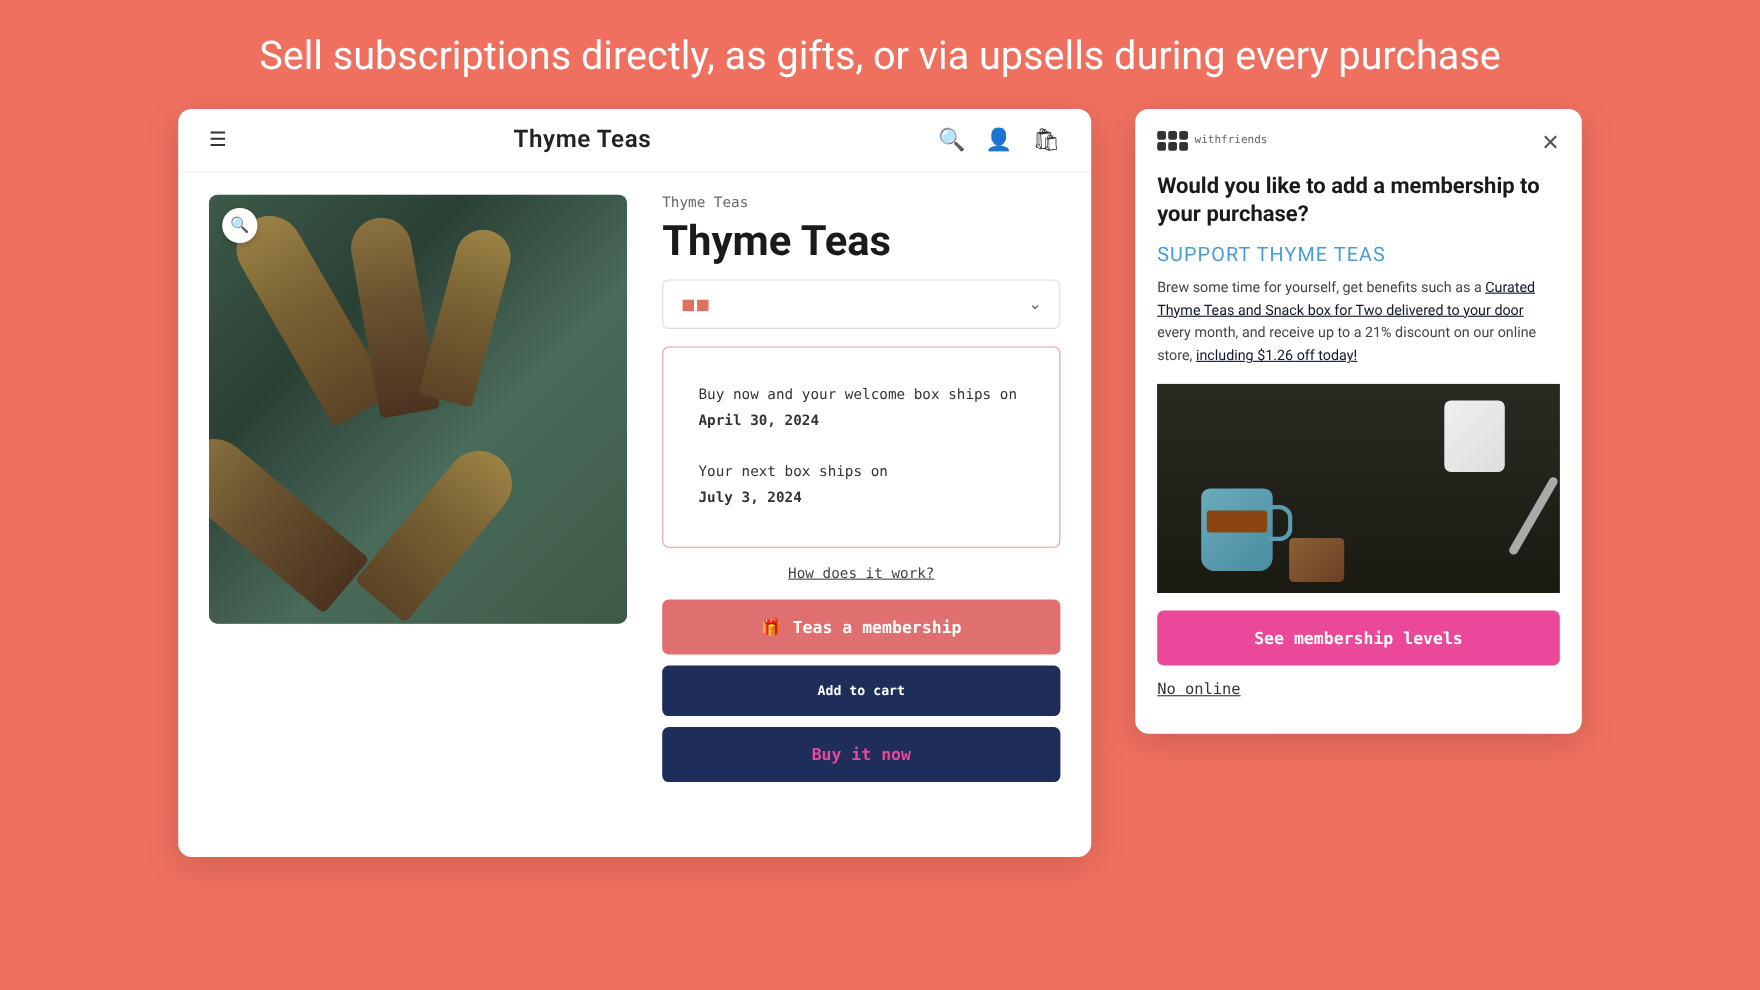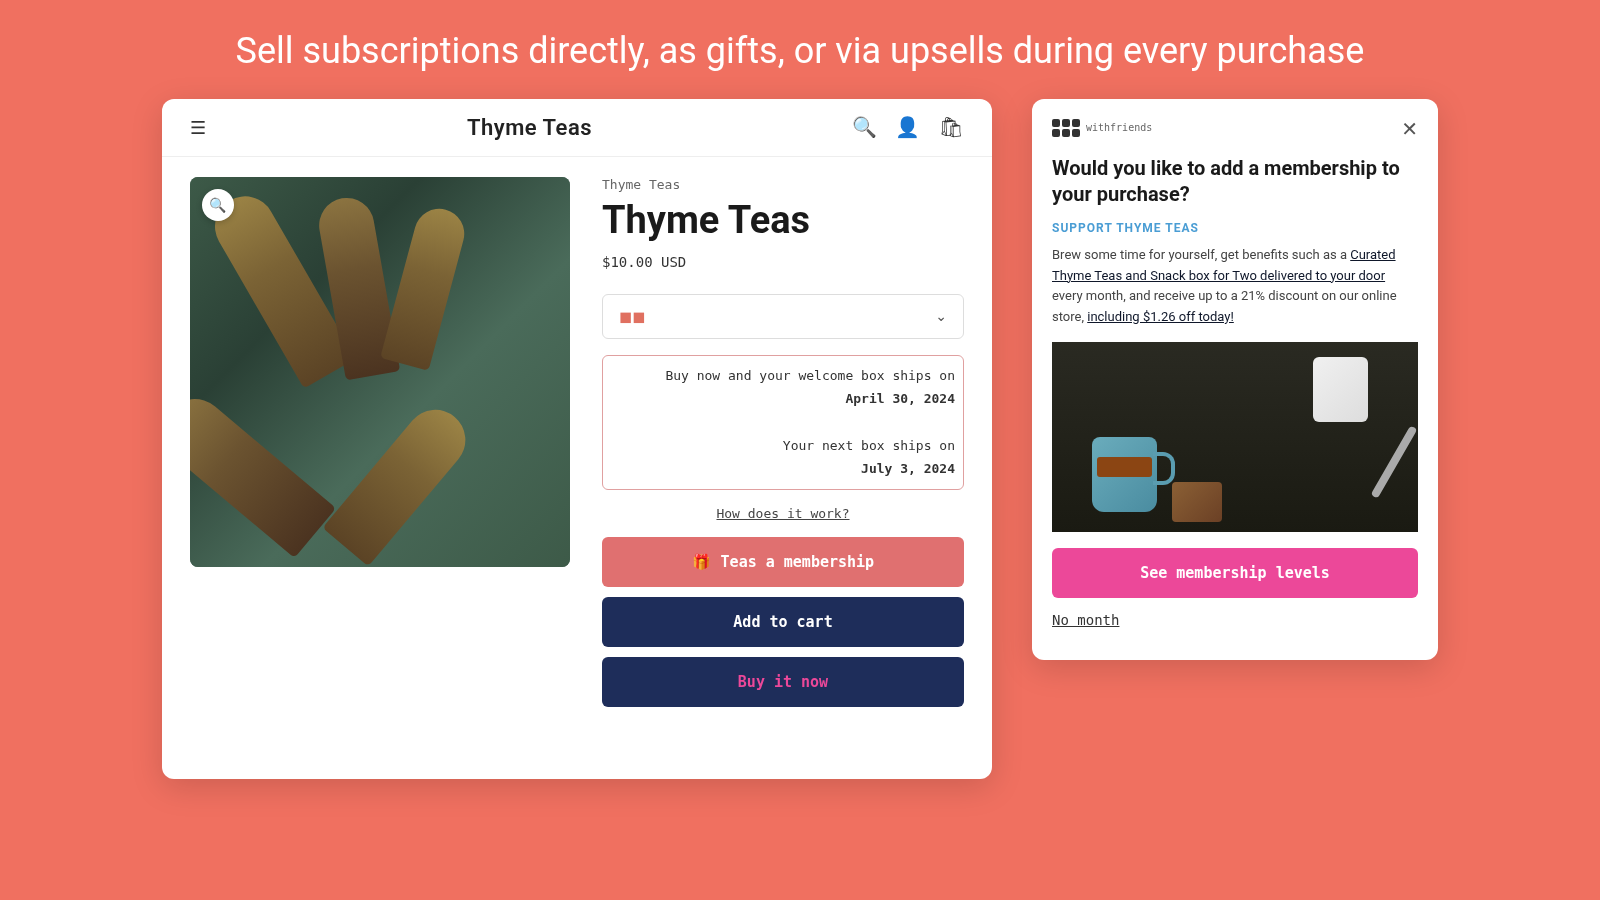--- a/index.html
+++ b/index.html
@@ -230,22 +230,22 @@
     }
 
     .dropdown-chevron {
       font-size: 14px;
       color: #555;
     }
 
     .shipping-box {
       border: 1px solid #e0a0a0;
       border-radius: 6px;
-      padding: 8px;
-      text-align: right;
+      padding: 32px;
+      text-align: left;
       margin-bottom: 16px;
       font-family: monospace;
       font-size: 13px;
       color: #333;
       line-height: 1.8;
     }
 
     .shipping-box .bold {
       font-weight: 700;
     }
@@ -279,21 +279,21 @@
       font-family: monospace;
     }
 
     .btn-cart {
       width: 100%;
       padding: 16px;
       background: #1e2d5a;
       color: white;
       border: none;
       border-radius: 6px;
-      font-size: 15px;
+      font-size: 12px;
       font-weight: 600;
       cursor: pointer;
       margin-bottom: 10px;
       font-family: monospace;
     }
 
     .btn-buy {
       width: 100%;
       padding: 16px;
       background: #1e2d5a;
@@ -361,22 +361,22 @@
 
     .modal-question {
       font-size: 20px;
       font-weight: 700;
       color: #1a1a1a;
       line-height: 1.3;
       margin-bottom: 14px;
     }
 
     .modal-support-label {
-      font-size: 12px;
-      font-weight: 700;
+      font-size: 18px;
+      font-weight: 400;
       color: #4a9dd4;
       letter-spacing: 1px;
       margin-bottom: 10px;
     }
 
     .modal-description {
       font-size: 13px;
       color: #444;
       line-height: 1.6;
       margin-bottom: 14px;
@@ -510,21 +510,20 @@
             <div class="spoon spoon-4"></div>
             <div class="spoon spoon-5"></div>
           </div>
         </div>
         <div class="zoom-btn">🔍</div>
       </div>
 
       <div class="product-details">
         <div class="product-breadcrumb">Thyme Teas</div>
         <div class="product-name">Thyme Teas</div>
-        <div class="product-price">$10.00 USD</div>
 
 
         <div class="subscription-dropdown">
           <div class="dropdown-left">
             <span class="dropdown-dots-icon">◼◼</span>
           </div>
           <span class="dropdown-chevron">⌄</span>
         </div>
 
         <div class="shipping-box">
@@ -584,17 +583,17 @@
             <div class="tea-liquid"></div>
           </div>
           <div class="white-container"></div>
           <div class="spoon-item"></div>
           <div class="brown-box"></div>
         </div>
       </div>
 
       <button class="btn-see-membership">See membership levels</button>
 
-      <a class="no-thanks-link">No month</a>
+      <a class="no-thanks-link">No online</a>
     </div>
   </div>
 
 </div>
 
 </body></html>

